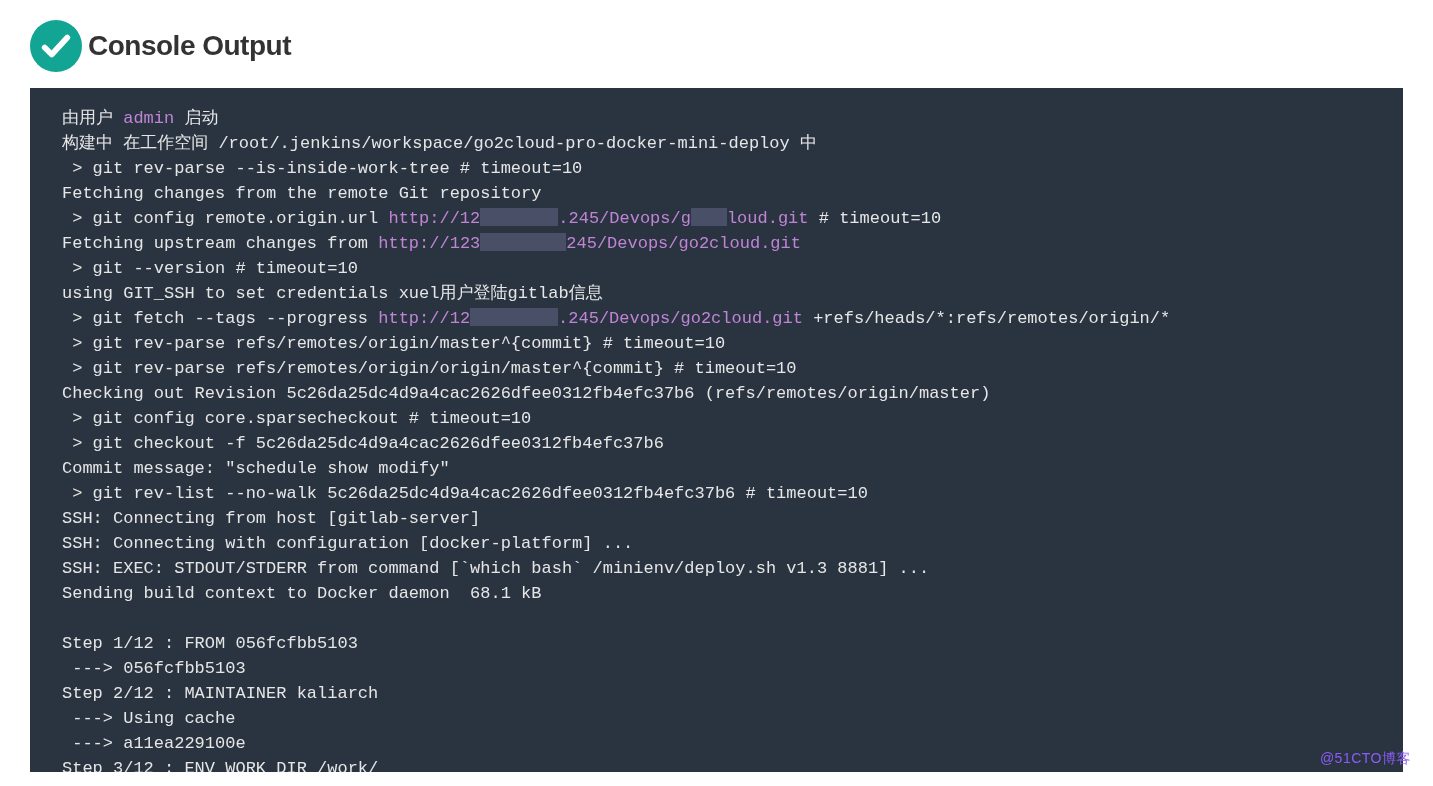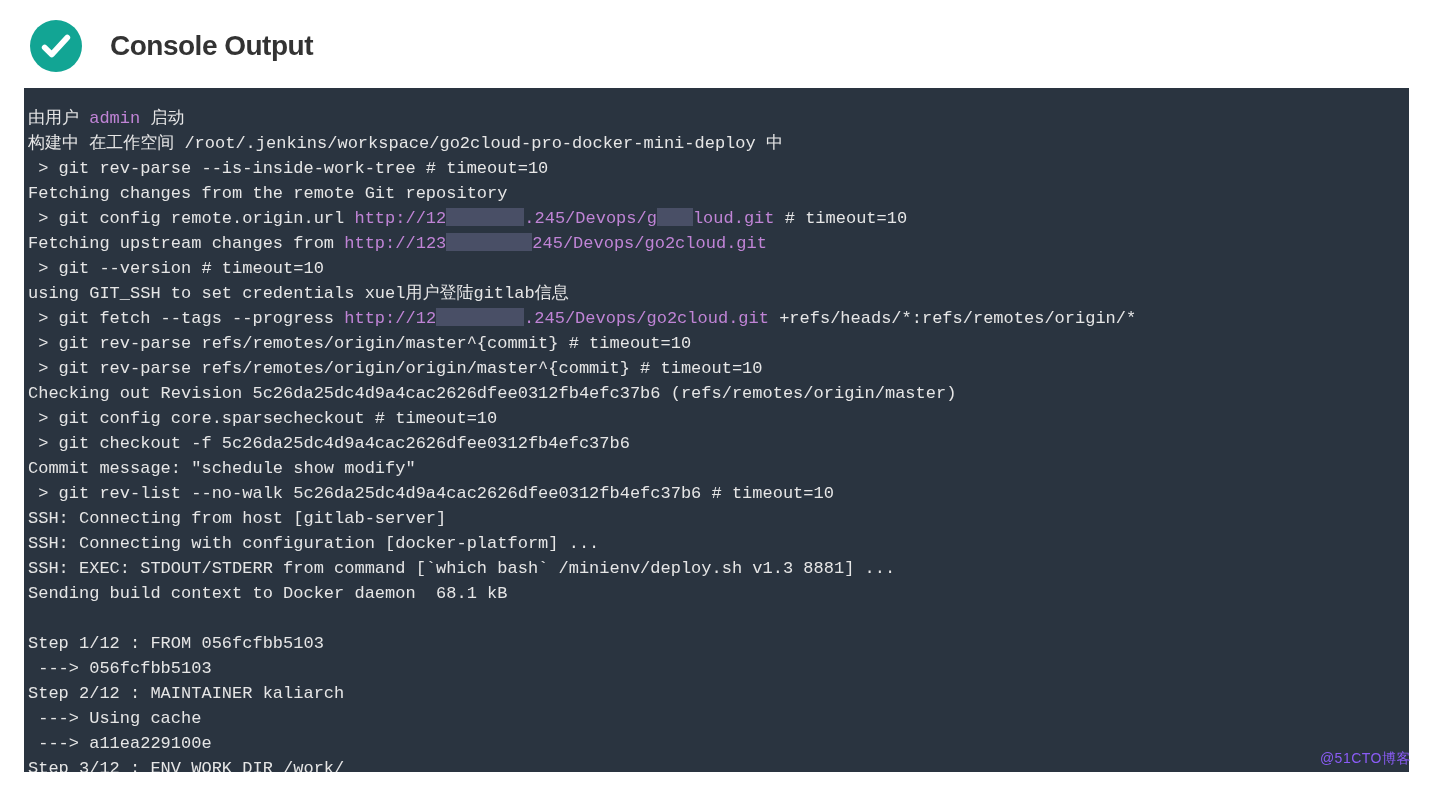--- a/index.html
+++ b/index.html
@@ -8,21 +8,21 @@
       background: #ffffff;
       width: 1433px;
       height: 786px;
       overflow: hidden;
       position: relative;
     }
     .header {
       display: flex;
       align-items: center;
       padding: 20px 30px 16px 30px;
-      gap: 28px;
+      gap: 6px;
     }
     .status-ball {
       width: 52px;
       height: 52px;
       border-radius: 50%;
       background: #12a594;
       display: flex;
       align-items: center;
       justify-content: center;
       flex-shrink: 0;
@@ -31,27 +31,27 @@
       width: 34px;
       height: 34px;
     }
     .title {
       font-size: 28px;
       font-weight: 700;
       color: #333333;
       letter-spacing: -0.5px;
     }
     .console {
-      margin: 0 24px;
+      margin: 0 30px;
       background: #2a3440;
       color: #e6e6e6;
       font-family: "SFMono-Regular", Consolas, "Liberation Mono", Menlo, monospace;
       font-size: 17px;
       line-height: 25px;
-      padding: 18px 20px 10px 4px;
+      padding: 18px 20px 10px 32px;
       height: 684px;
       overflow: hidden;
       white-space: pre;
     }
     .console .link {
       color: #c084d6;
     }
     .watermark {
       position: absolute;
       right: 22px;

